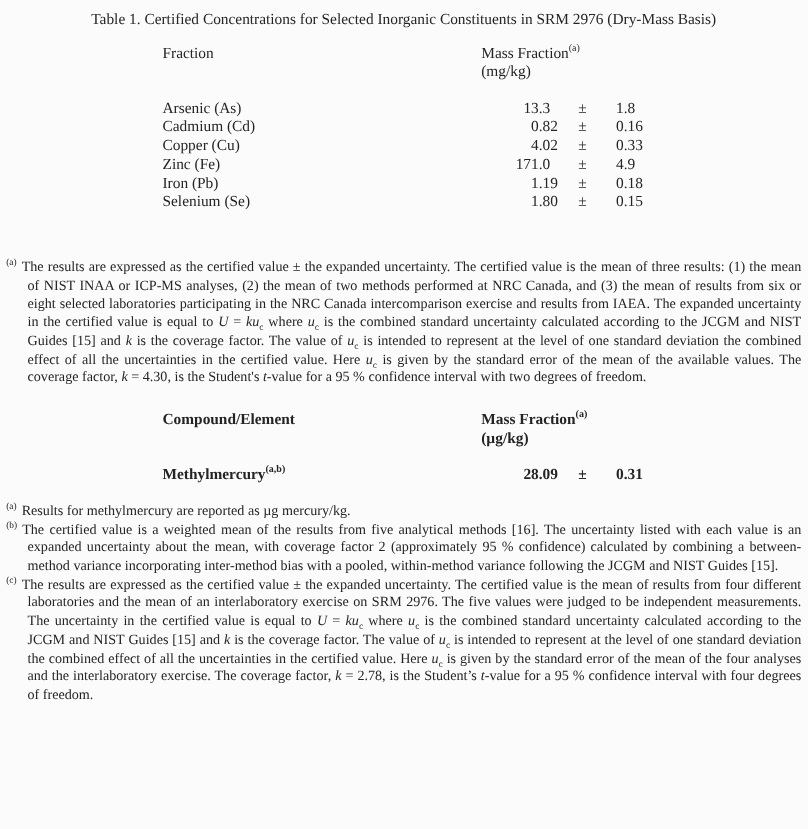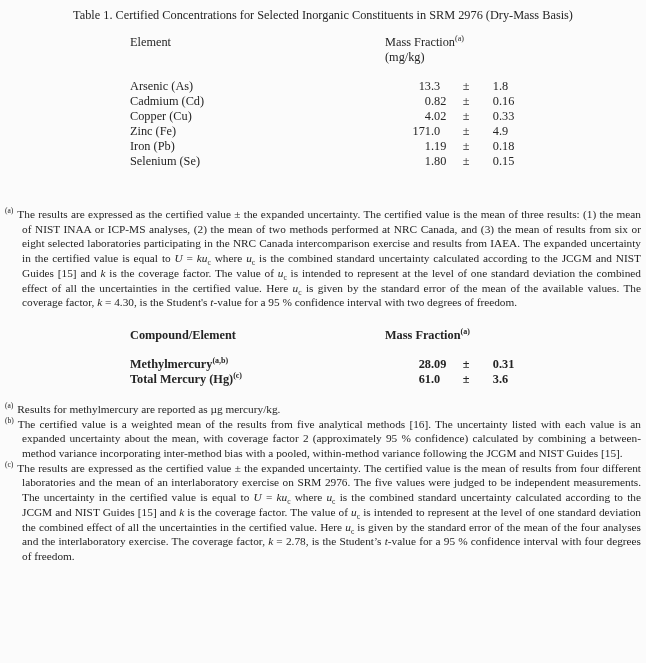--- a/index.html
+++ b/index.html
@@ -37,21 +37,21 @@
 </style>
 </head>
 <body>
 
 <div class="page">
 
   <div class="title t1-title">Table 1.  Certified Concentrations for Selected Inorganic Constituents in SRM 2976 (Dry-Mass Basis)</div>
 
   <div class="dtable">
     <div class="thead-row">
-      <span class="cell-element">Element</span><span class="mf-head"><span>Mass Fraction</span><sup>(a)</sup></span>
+      <span class="cell-element">Fraction</span><span class="mf-head"><span>Mass Fraction</span><sup>(a)</sup></span>
     </div>
     <div class="thead-row">
       <span class="cell-element"></span><span class="mf-head">(mg/kg)</span>
     </div>
     <div class="spacer"></div>
 
     <div class="trow">
       <span class="cell-element">Arsenic (As)</span><span class="cell-val"><span class="ip">13</span><span class="fp">.3</span></span><span class="cell-pm">±</span><span class="cell-unc"><span class="ip">1</span><span class="fp">.8</span></span>
     </div>
     <div class="trow">
@@ -73,27 +73,27 @@
 
   <div class="fnotes">
     <div class="footnote"><sup class="fn-marker">(a)</sup><span class="fn-text">The results are expressed as the certified value ± the expanded uncertainty.  The certified value is the mean of three results: (1) the mean of NIST INAA or ICP-MS analyses, (2) the mean of two methods performed at NRC Canada, and (3) the mean of results from six or eight selected laboratories participating in the NRC Canada intercomparison exercise and results from IAEA.  The expanded uncertainty in the certified value is equal to <i>U</i> = <i>ku</i><sub>c</sub> where <i>u</i><sub>c</sub> is the combined standard uncertainty calculated according to the JCGM and NIST Guides [15] and <i>k</i> is the coverage factor.  The value of <i>u</i><sub>c</sub> is intended to represent at the level of one standard deviation the combined effect of all the uncertainties in the certified value. Here <i>u</i><sub>c</sub> is given by the standard error of the mean of the available values.  The coverage factor, <i>k</i> = 4.30, is the Student's <i>t</i>-value for a 95 % confidence interval with two degrees of freedom.</span></div>
   </div>
 
 
   <div class="dtable" style="margin-top: 18px; font-weight: bold;">
     <div class="thead-row">
       <span class="cell-element">Compound/Element</span><span class="mf-head"><span>Mass Fraction</span><sup>(a)</sup></span>
     </div>
+    <div class="thead-row">
+      <span class="cell-element"></span><span class="mf-head">(µg/kg)</span>
+    </div>
     <div class="spacer"></div>
 
     <div class="trow">
       <span class="cell-element"><span>Methylmercury</span><sup>(a,b)</sup></span><span class="cell-val"><span class="ip">28</span><span class="fp">.09</span></span><span class="cell-pm">±</span><span class="cell-unc"><span class="ip">0</span><span class="fp">.31</span></span>
-    </div>
-    <div class="trow">
-      <span class="cell-element"><span>Total Mercury (Hg)</span><sup>(c)</sup></span><span class="cell-val"><span class="ip">61</span><span class="fp">.0</span></span><span class="cell-pm">±</span><span class="cell-unc"><span class="ip">3</span><span class="fp">.6</span></span>
     </div>
   </div>
 
   <div class="fnotes fnotes2">
     <div class="footnote"><sup class="fn-marker">(a)</sup><span class="fn-text">Results for methylmercury are reported as µg mercury/kg.</span></div>
     <div class="footnote"><sup class="fn-marker">(b)</sup><span class="fn-text">The certified value is a weighted mean of the results from five analytical methods [16].  The uncertainty listed with each value is an expanded uncertainty about the mean, with coverage factor 2 (approximately 95 % confidence) calculated by combining a between-method variance incorporating inter-method bias with a pooled, within-method variance following the JCGM and NIST Guides [15].</span></div>
     <div class="footnote"><sup class="fn-marker">(c)</sup><span class="fn-text">The results are expressed as the certified value ± the expanded uncertainty.  The certified value is the mean of results from four different laboratories and the mean of an interlaboratory exercise on SRM 2976. The five values were judged to be independent measurements. The uncertainty in the certified value is equal to <i>U</i> = <i>ku</i><sub>c</sub> where <i>u</i><sub>c</sub> is the combined standard uncertainty calculated according to the JCGM and NIST Guides [15] and <i>k</i> is the coverage factor.  The value of <i>u</i><sub>c</sub> is intended to represent at the level of one standard deviation the combined effect of all the uncertainties in the certified value. Here <i>u</i><sub>c</sub> is given by the standard error of the mean of the four analyses and the interlaboratory exercise. The coverage factor, <i>k</i> = 2.78, is the Student’s <i>t</i>-value for a 95 % confidence interval with four degrees of freedom.</span></div>
   </div>
 
 </div>

